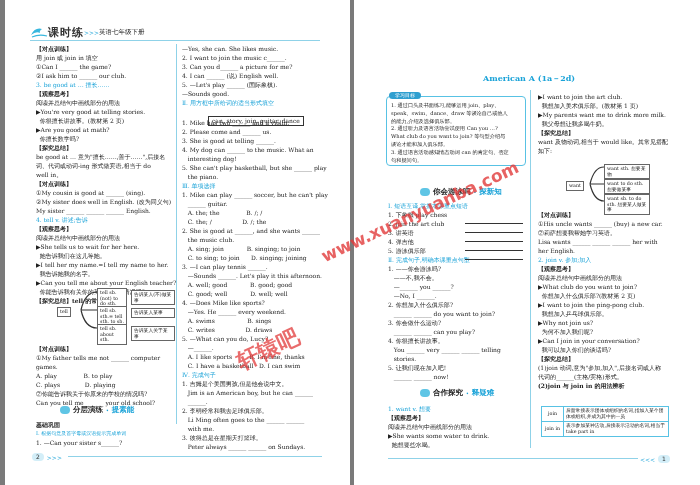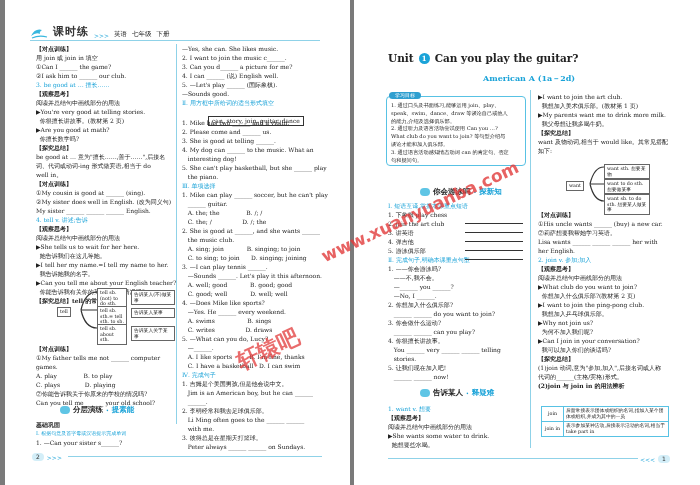--- a/index.html
+++ b/index.html
@@ -10,21 +10,21 @@
 .page{position:absolute;top:0;height:485px;background:#fff}
 .pl{left:5px;width:345px}
 .pr{left:354px;width:346px}
 .f6{font-size:6px;line-height:9px}
 .blue{color:#1ba3d8}
 .bold{font-weight:bold}
 .blank{display:inline-block;border-bottom:0.7px solid #333;height:7px;vertical-align:baseline}
 .col{position:absolute}
 .vline{position:absolute;width:1px;background:#8fd2e8}
 .hline{position:absolute;height:1.2px;background:#8fd2e8}
-.header{position:absolute;left:30px;top:25px;height:14px;display:flex;align-items:flex-end;gap:5px}
+.header{position:absolute;left:30px;top:25px;height:14px;display:flex;align-items:center;}
 .logo{width:18px;height:12px;position:relative}
 .logo svg{position:absolute;left:0;top:0}
 .brand{font-size:11px;font-weight:bold;color:#333;font-family:"DejaVu Sans",sans-serif;letter-spacing:1px}
 .arrows{font-size:6px;color:#1ba3d8;font-family:"DejaVu Sans",sans-serif}
 .hsub{font-size:6.5px;font-family:"DejaVu Sans",sans-serif}
 .secbanner{display:flex;align-items:center;justify-content:center;gap:3px;font-family:"DejaVu Sans",sans-serif;font-weight:bold}
 .bubble{display:inline-block;width:10px;height:8px;border-radius:5px;background:#37b7de;opacity:.8}
 .wordbox{display:inline-block;border:0.8px solid #333;padding:0 3px;font-size:6px;line-height:8px}
 .tree{position:absolute}
 .tbox{position:absolute;border:0.7px solid #666;font-size:4.8px;line-height:5.6px;padding:1px 2px;background:#fff}
@@ -186,25 +186,20 @@
   <div class="hline" style="left:175px;top:456px;width:147px"></div>
   <div class="pgnum" style="left:32px;top:453px">
     <span class="pgpill">2</span>
     <span>&gt;&gt;&gt;</span>
   </div>
   <div class="hline" style="left:68px;top:456px;width:110px"></div>
 
   <div class="gutter"></div>
 
   <div class="page pr" style="z-index:-1"></div>
-  <div class="unit">
-    <span>Unit</span>
-    <span class="ucirc">1</span>
-    <span>Can you play the guitar?</span>
-  </div>
   <div class="section">American A (1a－2d)</div>
 
   <div class="objbox" style="left:386px;top:96px;width:140px;height:70px"></div>
   <div class="objtag" style="left:389px;top:92px">学习目标</div>
   <div class="col" style="left:391px;top:102px;width:134px;font-size:5.2px;line-height:7.8px" id="obj">
       <div style="white-space: pre;">1. 通过口头及书面练习,能够运用 join、play、</div>
       <div style="white-space: pre;">speak、swim、dance、draw 等谈论自己或他人</div>
       <div style="white-space: pre;">的能力,介绍及选择俱乐部。</div>
       <div style="white-space: pre;">2. 通过听力及语言活动尝试使用 Can you …?</div>
       <div style="white-space: pre;">What club do you want to join? 等句型介绍与</div>
@@ -244,21 +239,21 @@
   <div style="position:absolute;left:465px;top:215px;width:60px">
     <div class="blank" style="width:58px;display:block;height:9px"></div>
     <div class="blank" style="width:58px;display:block;height:9px"></div>
     <div class="blank" style="width:58px;display:block;height:9px"></div>
     <div class="blank" style="width:58px;display:block;height:9px"></div>
     <div class="blank" style="width:58px;display:block;height:9px"></div>
   </div>
 
   <div class="secbanner" style="position:absolute;left:420px;top:388px;font-size:7.5px">
     <span class="bubble"></span>
-    <span>告诉某人</span>
+    <span>合作探究</span>
     <span class="blue">·</span>
     <span class="blue">释疑难</span>
   </div>
   <div class="col f6" style="left:388px;top:404px;width:140px" id="expl">
       <div class="blue" style="white-space: pre;">1. want v. 想要</div>
       <div class="bold" style="white-space: pre;">【观察思考】</div>
       <div style="white-space: pre;">阅读并总结句中画线部分的用法</div>
       <div style="white-space: pre;">▶She wants some water to drink.</div>
       <div style="white-space: pre;">  她想要些水喝。</div>
     </div>

